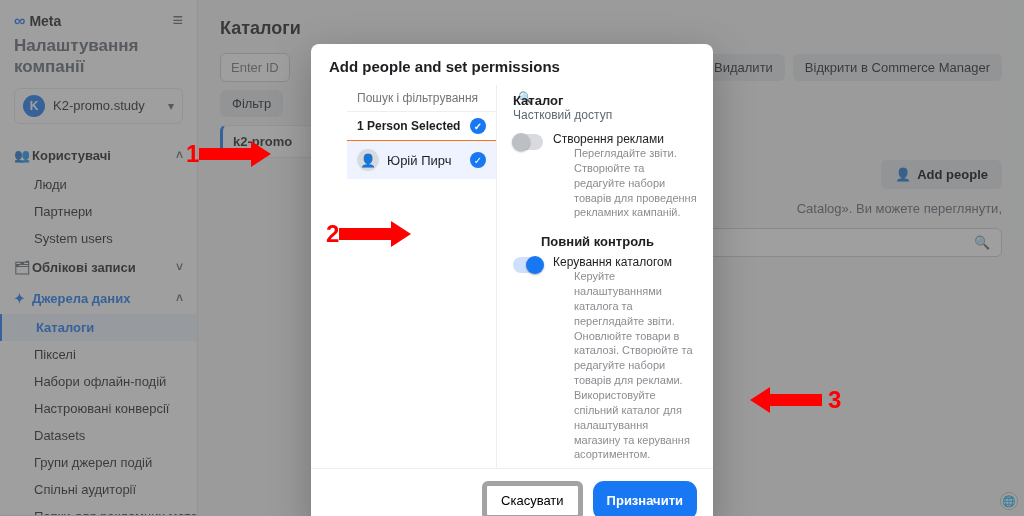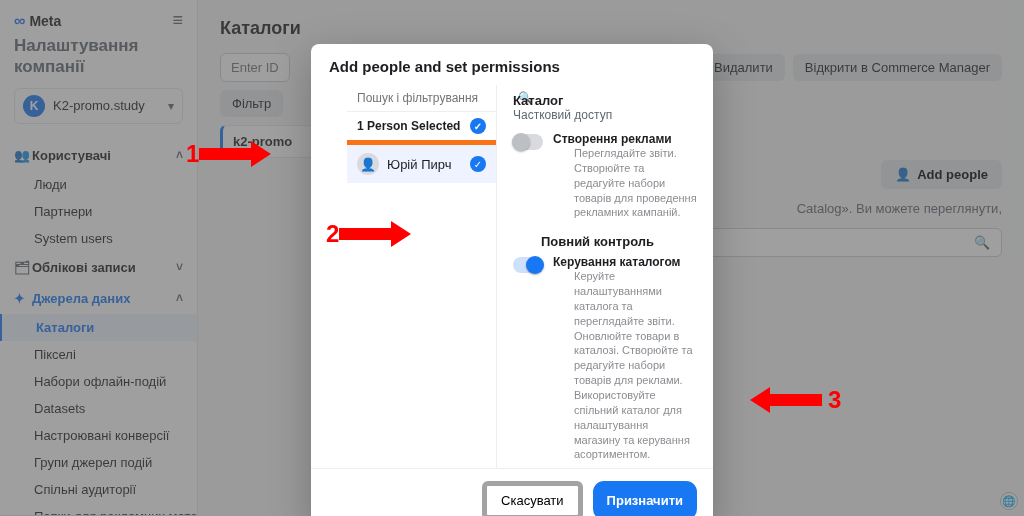--- a/index.html
+++ b/index.html
@@ -123,21 +123,21 @@
   .m-search {
     display:flex; align-items:center; padding:6px 10px; gap:6px;
     font-size:12px; color:#8a8d91;
   }
   .m-search input {
     border:none; outline:none; flex:1; font-size:12px; background:transparent;
   }
   .m-selcount {
     display:flex; align-items:center; justify-content:space-between;
     padding:6px 10px; font-size:12px; font-weight:700;
-    border-top:1px solid #eceff1; border-bottom:5px solid #f97316;
+    border-top:1px solid #eceff1; border-bottom:1px solid #f97316;
   }
   .check {
     width:16px; height:16px; border-radius:50%; background:#1877f2;
     display:inline-flex; align-items:center; justify-content:center;
     color:#fff; font-size:10px;
   }
   .person {
     display:flex; align-items:center; gap:8px; padding:8px 10px;
     background:#eef3ff; font-size:13px;
   }
@@ -146,21 +146,21 @@
     display:inline-flex; align-items:center; justify-content:center;
     font-size:13px; color:#606770;
   }
   .person .check { margin-left:auto; }
 
   .m-right { flex:1; padding:4px 16px 0 16px; font-size:12px; }
   .perm-h1 { font-weight:700; font-size:13px; margin:4px 0 0 0; }
   .perm-h2 { color:#606770; font-size:12px; margin-bottom:10px; }
   .perm-sec-title { font-weight:700; font-size:13px; margin:14px 0 6px 0;padding-left:28px; }
   .perm-item { display:flex; gap:10px; margin-bottom:6px; }
-  .perm-text .t { font-weight:700; font-size:12px; color:#1c1e21; }
+  .perm-text .t { font-weight:400; font-size:12px; color:#1c1e21; }
   .perm-text .d { font-size:11px; color:#8a8d91; line-height:1.35;margin-left:21px; }
   .toggle {
     width:30px; height:16px; border-radius:10px; position:relative;
     flex-shrink:0; margin-top:2px;
   }
   .toggle.off { background:#d8dadf; }
   .toggle.on  { background:#cfe0fc; }
   .knob {
     position:absolute; top:-1px; width:18px; height:18px; border-radius:50%;
     background:#fff; box-shadow:0 1px 2px rgba(0,0,0,0.3);
@@ -237,22 +237,22 @@
       <span class="chev">˅</span>
     </div>
 
     <div class="nav-group-hd active">
       <span><span class="ic">✦</span><span>Джерела даних</span></span>
       <span class="chev">˄</span>
     </div>
     <div class="nav-item active">Каталоги</div>
     <div class="nav-item">Пікселі</div>
     <div class="nav-item">Набори офлайн-подій</div>
+    <div class="nav-item">Настроювані конверсії</div>
     <div class="nav-item">Datasets</div>
-    <div class="nav-item">Настроювані конверсії</div>
     <div class="nav-item">Групи джерел подій</div>
     <div class="nav-item">Спільні аудиторії</div>
     <div class="nav-item" style="white-space:nowrap; overflow:hidden; text-overflow:clip;">Папки для рекламних матеріалів</div>
 
     <div class="sidebar-bottom">
       
       
       
       
       

